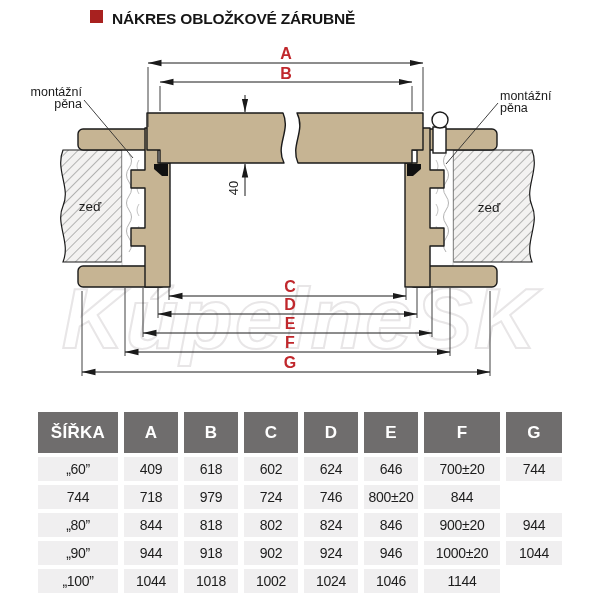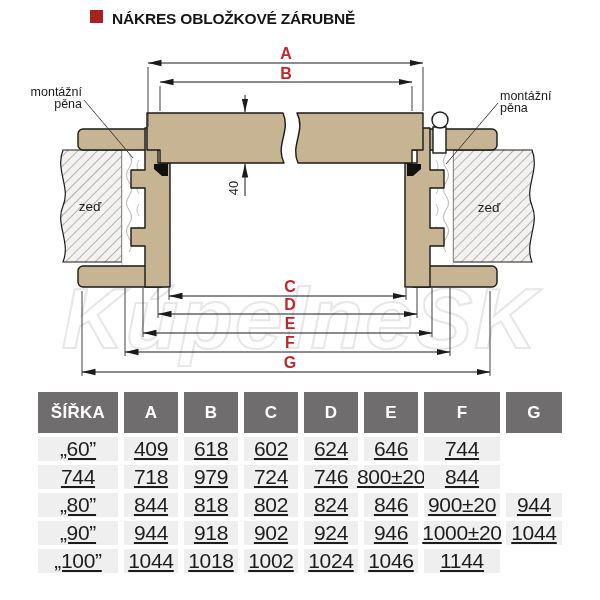--- a/index.html
+++ b/index.html
@@ -13,27 +13,27 @@
   .page-title{font-size:15.5px;font-weight:800;color:#151515;letter-spacing:-.2px;white-space:nowrap;}
 
   svg.diagram{position:absolute;left:0;top:0;}
   svg text{font-family:"Liberation Sans", sans-serif;}
   .dimletter{font-size:16px;font-weight:700;fill:#c0272c;}
   .anno{font-size:12.5px;fill:#1b1b1b;}
   .wall-label{font-size:13.5px;fill:#1b1b1b;}
   .thick-label{font-size:13px;fill:#1b1b1b;}
   .wm{font-size:86px;font-style:italic;font-weight:700;fill:none;stroke:#e8e6e7;stroke-width:2px;letter-spacing:2px;}
 
-  .spec-table{position:absolute;left:38px;top:392px;width:553px;}
+  .spec-table{position:absolute;left:38px;top:412px;width:553px;}
   .tgrid{display:grid;grid-template-columns:80px 54px 54px 54px 54px 54px 76px 56px;column-gap:6px;}
   .th{height:41px;background:#6f6d6d;color:#ffffff;font-weight:700;font-size:17px;
       display:flex;align-items:center;justify-content:center;letter-spacing:.3px;}
   .tr{margin-top:4px;}
-  .td{height:24px;background:#f0eff0;color:#1c1c1c;font-size:21px;letter-spacing:-.3px;
-      display:flex;align-items:center;justify-content:center;text-decoration:underline;}
+  .td{height:24px;background:#f0eff0;color:#1c1c1c;font-size:14px;letter-spacing:-.3px;
+      display:flex;align-items:center;justify-content:center;}
 </style>
 </head>
 <body>
 
 <div class="title-row">
   <span class="title-bullet"></span>
   <span class="page-title">NÁKRES OBLOŽKOVÉ ZÁRUBNĚ</span>
 </div>
 
 <svg class="diagram" width="600" height="600" viewBox="0 0 600 600">
@@ -157,20 +157,21 @@
       <div class="th">G</div>
     </div>
   <div>
       <div class="tr tgrid">
         <div class="td">„60”</div>
         <div class="td">409</div>
         <div class="td">618</div>
         <div class="td">602</div>
         <div class="td">624</div>
         <div class="td">646</div>
+        <div class="td">700±20</div>
         <div class="td">744</div>
       </div>
       <div class="tr tgrid">
         <div class="td">744</div>
         <div class="td">718</div>
         <div class="td">979</div>
         <div class="td">724</div>
         <div class="td">746</div>
         <div class="td">800±20</div>
         <div class="td">844</div>

